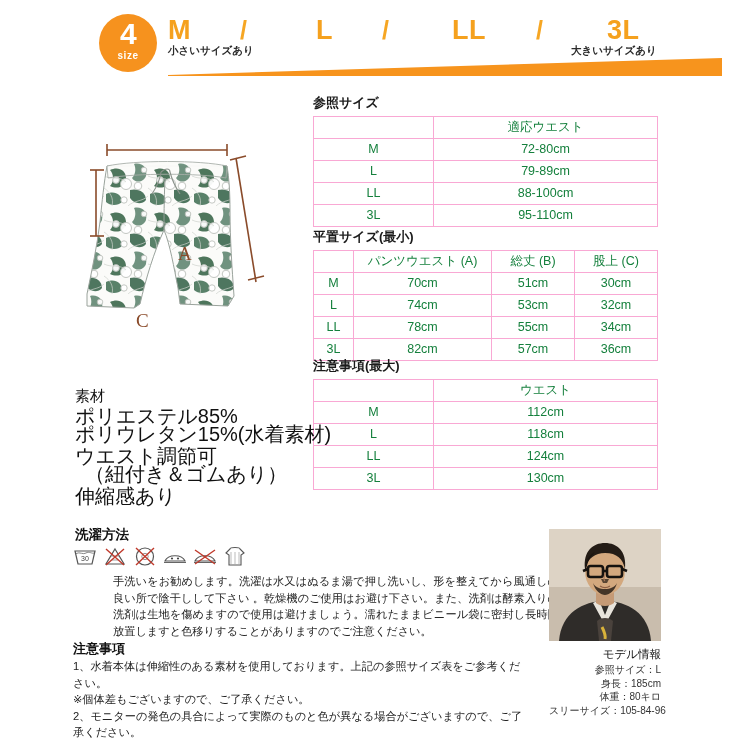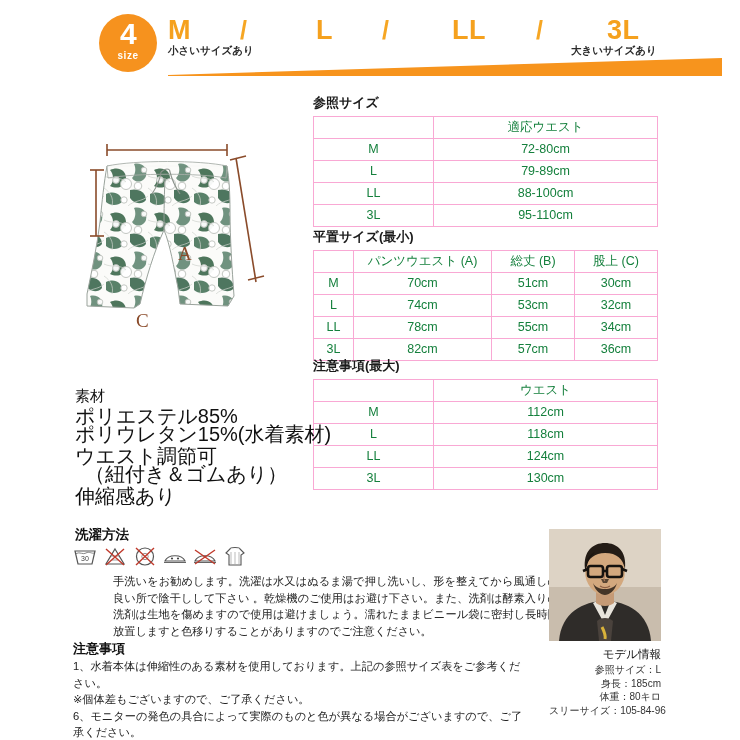--- a/index.html
+++ b/index.html
@@ -491,21 +491,21 @@
       <path d="M9,8 L9,20 M13,8 L13,20 M17,8 L17,20" stroke="#aaa" stroke-width="0.8"></path>
     </svg>
   </div>
 
   <div id="wash-text">手洗いをお勧めします。洗濯は水又はぬるま湯で押し洗いし、形を整えてから風通しの良い所で陰干しして下さい 。乾燥機のご使用はお避け下さい。また、洗剤は酵素入りの洗剤は生地を傷めますので使用は避けましょう。濡れたままビニール袋に密封し長時間放置しますと色移りすることがありますのでご注意ください。</div>
 
   <div id="notes-title">注意事項</div>
   <div id="notes-body">
     <p>1、水着本体は伸縮性のある素材を使用しております。上記の参照サイズ表をご参考ください。</p>
     <p>※個体差もございますので、ご了承ください。</p>
-    <p>6、モニターの発色の具合によって実際のものと色が異なる場合がございますので、ご了承ください。</p>
+    <p>2、モニターの発色の具合によって実際のものと色が異なる場合がございますので、ご了承ください。</p>
 
   </div>
 
   <div id="model">
     <div id="model-photo">
       <svg width="112" height="112" viewBox="0 0 112 112">
         <rect width="112" height="112" fill="#d4c9ba"></rect>
         <rect x="0" y="0" width="112" height="58" fill="#ddd3c5"></rect>
         <rect x="0" y="58" width="112" height="54" fill="#c9bdad"></rect>
 

